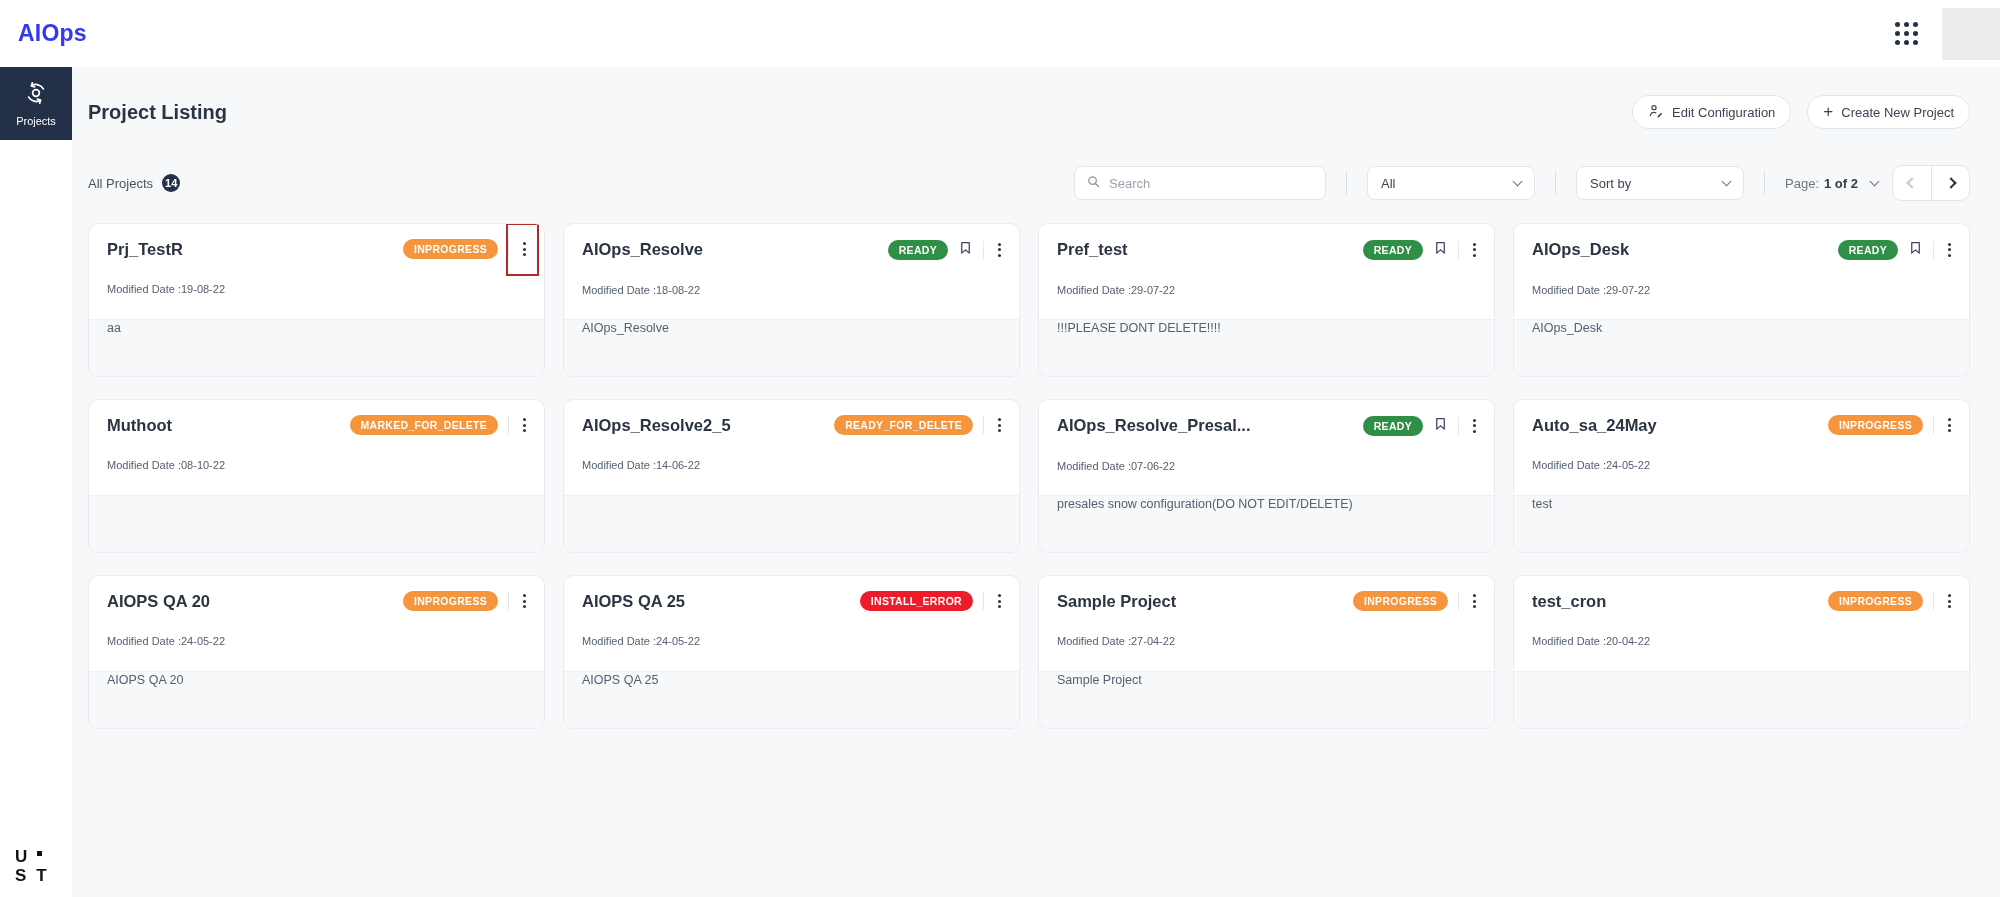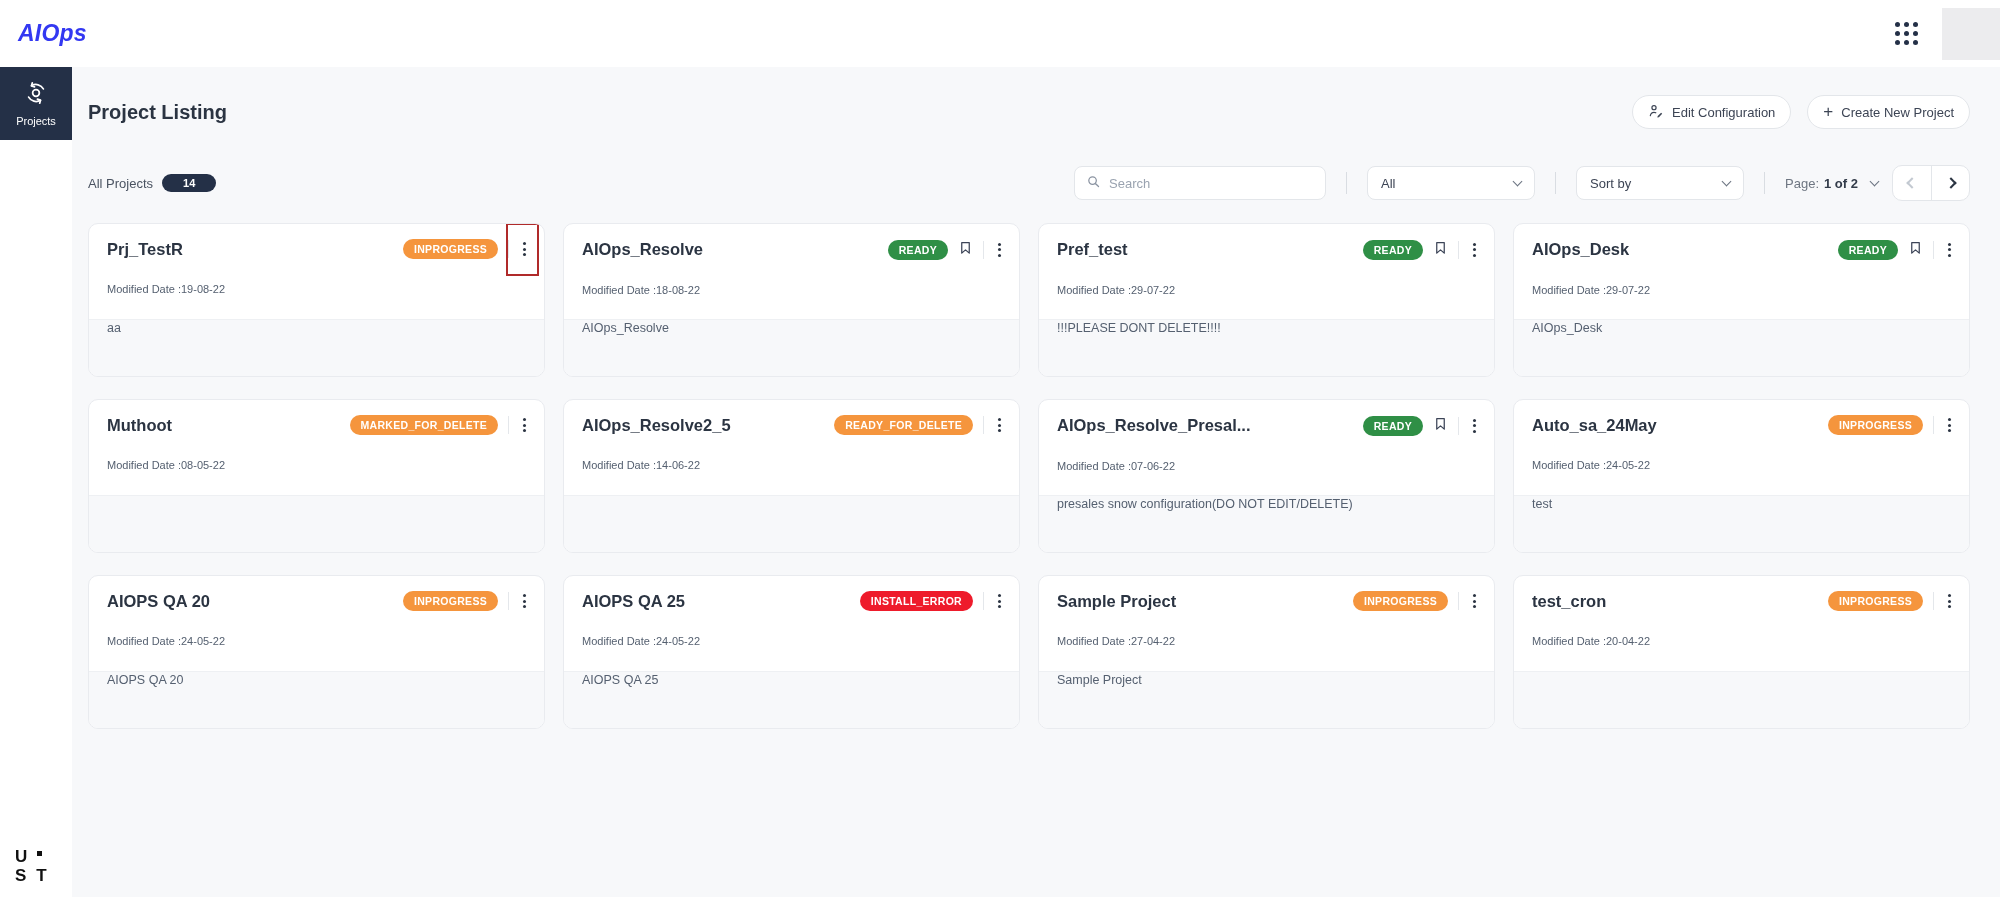--- a/index.html
+++ b/index.html
@@ -8,21 +8,21 @@
     --annotation-red:#b02a2a;
     --txt-dark:#2b3442; --txt-mid:#556070; --txt-soft:#6e7682;
     --line:#e3e6ea; --page-bg:#f7f8fa;
   }
   *{box-sizing:border-box; margin:0; padding:0;}
   html,body{width:2000px; height:897px; overflow:hidden;}
   body{font-family:"Liberation Sans", sans-serif; background:#fff; position:relative;}
 
   
   .topbar{position:absolute; top:0; left:0; width:2000px; height:67px; background:#fff; display:flex; align-items:center;}
-  .logo{margin-left:18px; font-size:23px; font-weight:bold; color:var(--accent-blue); letter-spacing:.2px;font-style:italic;}
+  .logo{margin-left:18px; font-size:23px; font-weight:bold; color:var(--accent-blue); letter-spacing:.2px;}
   .topbar-right{margin-left:auto; display:flex; align-items:center;}
   .apps-grid{display:grid; grid-template-columns:repeat(3,5px); grid-auto-rows:5px; gap:4px; margin-right:24px; cursor:pointer;}
   .apps-grid i{width:5px; height:5px; border-radius:50%; background:var(--navy);}
   .avatar-rect{width:58px; height:52px; background:#ececee;}
 
   
   .sidebar{position:absolute; top:67px; left:0; width:72px; height:830px; background:#fff;}
   .side-item{width:72px; height:73px; background:var(--navy); color:#fff; display:flex; flex-direction:column; align-items:center; justify-content:center; gap:5px; cursor:pointer;}
   .side-item .lbl{font-size:11px;}
   .ust{position:absolute; left:15px; bottom:12px; color:#111; font-weight:bold; font-size:17px; line-height:19px; letter-spacing:2px;}
@@ -33,21 +33,21 @@
   .main{position:absolute; top:67px; left:72px; width:1928px; height:830px; background:var(--page-bg); padding:28px 30px 0 16px;}
 
   .head-row{display:flex; align-items:center;}
   .page-title{font-size:20px; font-weight:bold; color:var(--txt-dark);}
   .head-btns{margin-left:auto; display:flex; gap:16px;}
   .btn{height:34px; padding:0 15px; background:#fff; border:1px solid var(--line); border-radius:17px; display:inline-flex; align-items:center; gap:8px; font-size:13px; color:#3c4454; cursor:pointer;}
   .btn .plus{font-size:17px; font-weight:400; line-height:1; margin-top:-1px;}
 
   .filter-row{margin-top:36px; display:flex; align-items:center;}
   .all-projects{font-size:13px; color:#4a5361; display:flex; align-items:center; gap:9px;}
-  .count-pill{background:var(--navy); color:#fff; font-size:11px; font-weight:bold; padding:3px 21px; border-radius:10px;}
+  .count-pill{background:var(--navy); color:#fff; font-size:11px; font-weight:bold; padding:3px 3px; border-radius:10px;}
   .filter-right{margin-left:auto; display:flex; align-items:center;justify-content:center;}
   .vsep{width:1px; height:22px; background:#d9dde2; margin:0 20px;}
   .search-box{width:252px; height:34px; background:#fff; border:1px solid var(--line); border-radius:8px; display:flex; align-items:center; padding:0 11px; gap:8px;}
   .search-box input{border:none; outline:none; flex:1; font-size:13px; color:#3c4454; font-family:"Liberation Sans",sans-serif; background:transparent;}
   .search-box input::placeholder{color:#9aa3b0;}
   .selectbox{height:34px; background:#fff; border:1px solid var(--line); border-radius:8px; display:flex; align-items:center; padding:0 13px; font-size:13px; color:#3c4454; cursor:pointer;}
   .selectbox.w-all{width:168px;} .selectbox.w-sort{width:168px;}
   .chev{width:7px; height:7px; border-right:1.5px solid #6a7380; border-bottom:1.5px solid #6a7380; transform:rotate(45deg); margin-left:auto; margin-top:-3px;}
   .chev.inline{margin-left:8px;}
   .page-info{display:flex; align-items:center; font-size:13px; color:var(--txt-soft); gap:5px;}
@@ -280,21 +280,21 @@
         <span class="badge orange">MARKED_FOR_DELETE</span>
 
         <span class="vdiv"></span>
         <span class="kebab">
               <i></i>
               <i></i>
               <i></i>
             </span>
       </div>
     </div>
-    <div class="modified">Modified Date :08-05-22</div>
+    <div class="modified">Modified Date :08-10-22</div>
     <div class="card-footer"></div>
 
   </div>
 
   <div class="card">
     <div class="card-top">
       <div class="card-title">AIOps_Resolve2_5</div>
       <div class="card-controls">
         <span class="badge orange">READY_FOR_DELETE</span>
 

